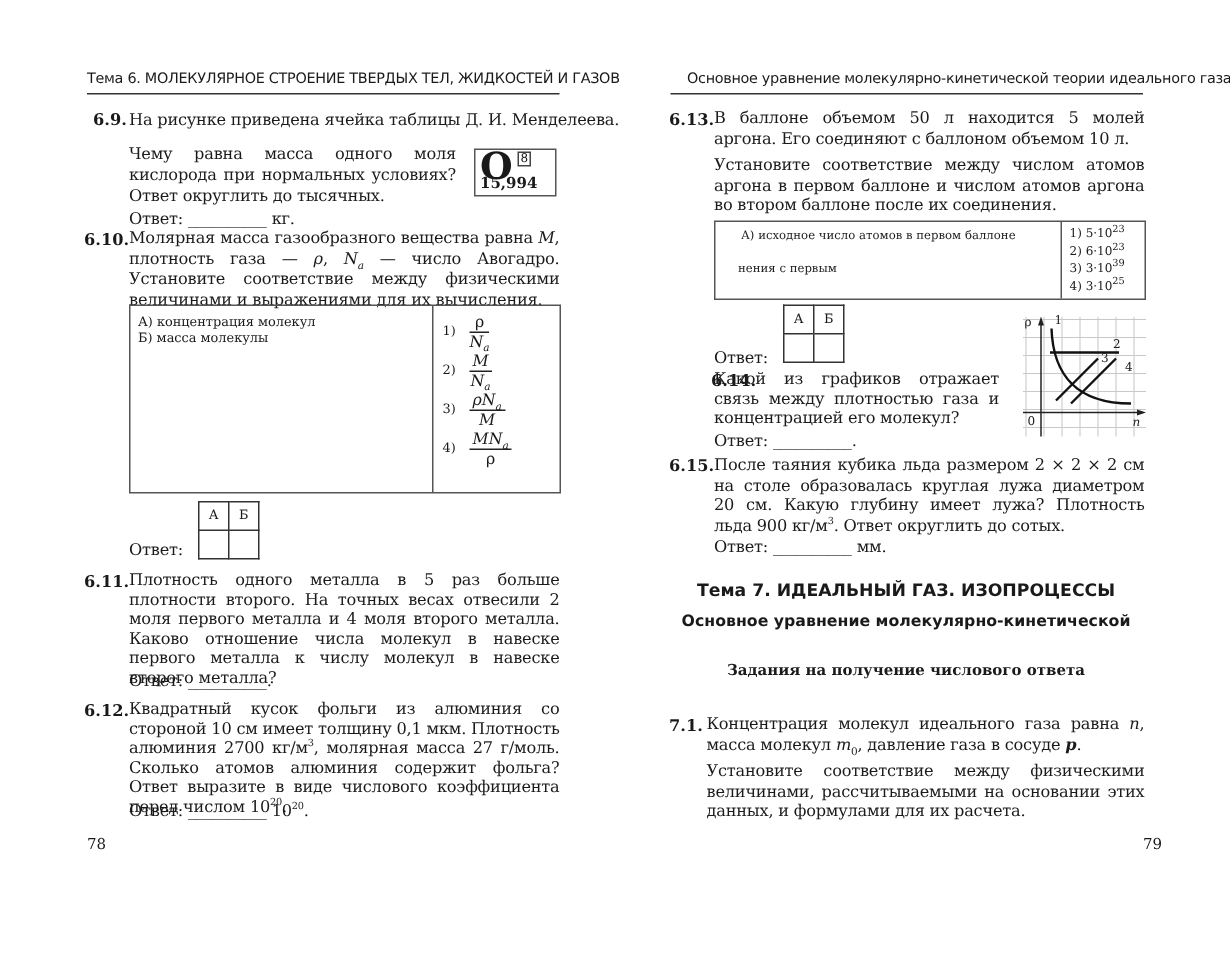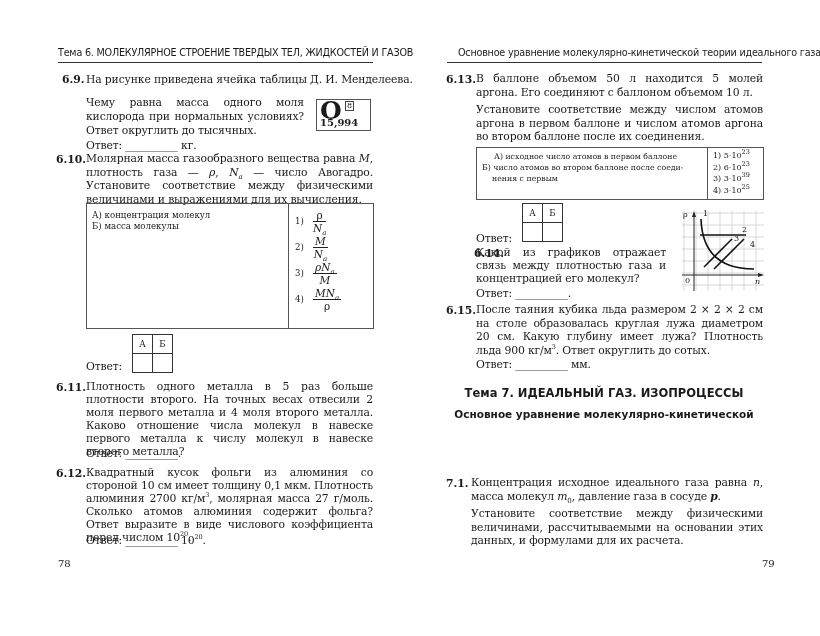--- a/index.html
+++ b/index.html
@@ -126,21 +126,20 @@
   <div class="abs hdr" style="left:458px; top:47px;">Основное уравнение молекулярно-кинетической  теории идеального газа</div>
   <div class="abs rule" style="left:447px; top:62px; width:315px;"></div>
 
   <div class="abs num" style="left:446px; top:72px;">6.13.</div>
   <div class="abs p just" style="left:476px; top:72px; width:287px; line-height:13.5px;">В баллоне объемом 50 л находится 5 молей аргона. Его соединяют с баллоном объемом 10 л.</div>
   <div class="abs p just" style="left:476px; top:103px; width:287px; line-height:13.5px;">Установите соответствие между числом атомов аргона в первом баллоне и числом атомов аргона во втором баллоне после их соединения.</div>
 
   <div class="abs box" style="left:476px; top:147px; width:286px; height:51px;">
     <div class="abs" style="left:230px; top:0; width:1px; height:51px; background:#555;"></div>
     <div class="abs small" style="left:5px; top:3px; font-size:7.8px; line-height:11px; white-space:nowrap;margin-left:12px;">А) исходное число атомов в первом баллоне</div>
-    <div class="abs small" style="left:5px; top:14px; font-size:7.8px; line-height:11px; white-space:nowrap;">Б) число атомов во втором баллоне после соеди-</div>
     <div class="abs small" style="left:15px; top:25px; font-size:7.8px; line-height:11px; white-space:nowrap;">нения с первым</div>
     <div class="abs small" style="left:236px; top:2px; font-size:8px; line-height:11.5px;">
       <div><span>1) 5·10</span><sup>23</sup></div>
       <div><span>2) 6·10</span><sup>23</sup></div>
       <div><span>3) 3·10</span><sup>39</sup></div>
       <div><span>4) 3·10</span><sup>25</sup></div>
     </div>
   </div>
 
   <div class="abs p" style="left:476px; top:231px;">Ответ:</div>
@@ -208,22 +207,23 @@
     <span>Ответ:</span>
     <span>__________</span>
     <span>мм.</span>
   </div>
 
   <div class="abs sans-b" style="left:446px; top:386px; width:316px; text-align:center; font-size:11.5px;">Тема 7. ИДЕАЛЬНЫЙ ГАЗ. ИЗОПРОЦЕССЫ</div>
   <div class="abs sans-b" style="left:446px; top:407px; width:316px; text-align:center; font-size:10.5px; line-height:14px;">
     <div>Основное уравнение молекулярно-кинетической</div>
   </div>
   <div class="abs" style="left:446px; top:441px; width:316px; text-align:center; font-size:10px; line-height:13px; font-weight:bold;">
+    <div>Задания на получение числового ответа</div>
   </div>
 
   <div class="abs num" style="left:446px; top:476px;">7.1.</div>
   <div class="abs p just" style="left:471px; top:476px; width:292px; line-height:13.5px;">
-    <span>Концентрация исходное идеального газа равна </span><span class="it">n</span><span>, масса молекул </span><span class="it">m</span><sub>0</sub><span>, давление газа в сосуде </span><span class="it" style="font-weight:bold">p</span><span>.</span>
+    <span>Концентрация молекул идеального газа равна </span><span class="it">n</span><span>, масса молекул </span><span class="it">m</span><sub>0</sub><span>, давление газа в сосуде </span><span class="it" style="font-weight:bold">p</span><span>.</span>
   </div>
   <div class="abs p just" style="left:471px; top:507px; width:292px; line-height:13.5px;">Установите соответствие между физическими величинами, рассчитываемыми на основании этих данных, и формулами для их расчета.</div>
 
   <div class="abs pgnum" style="left:750px; top:558px;margin-left:12px;">79</div>
 </div>
 
 </body></html>

